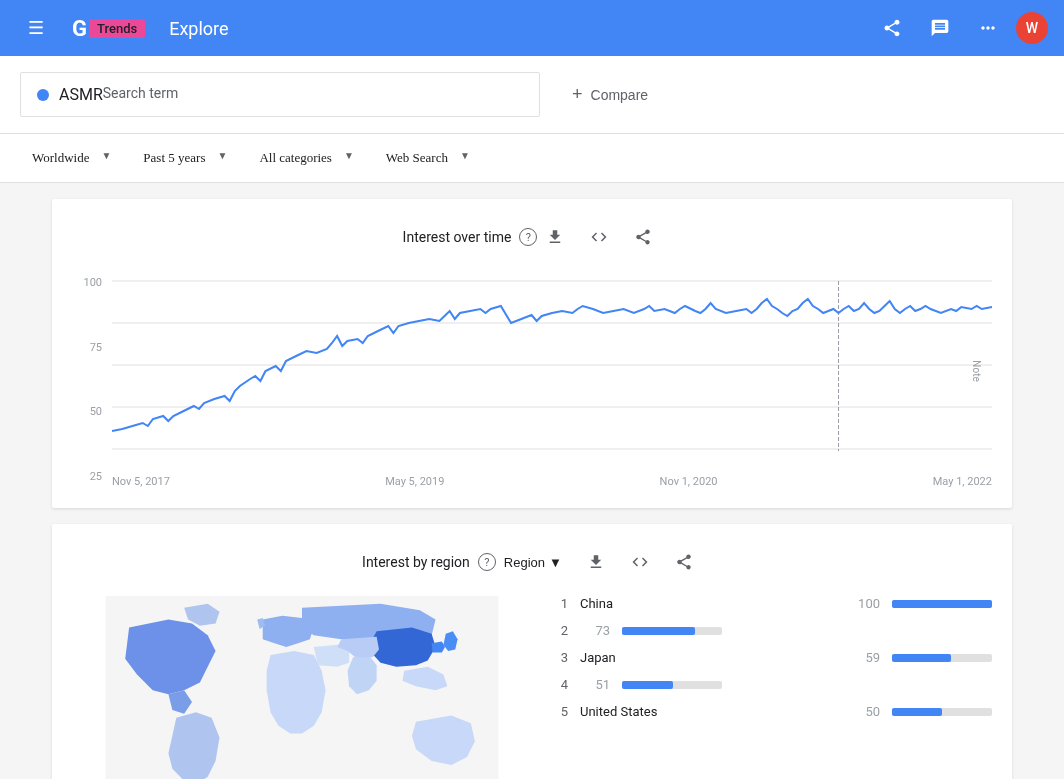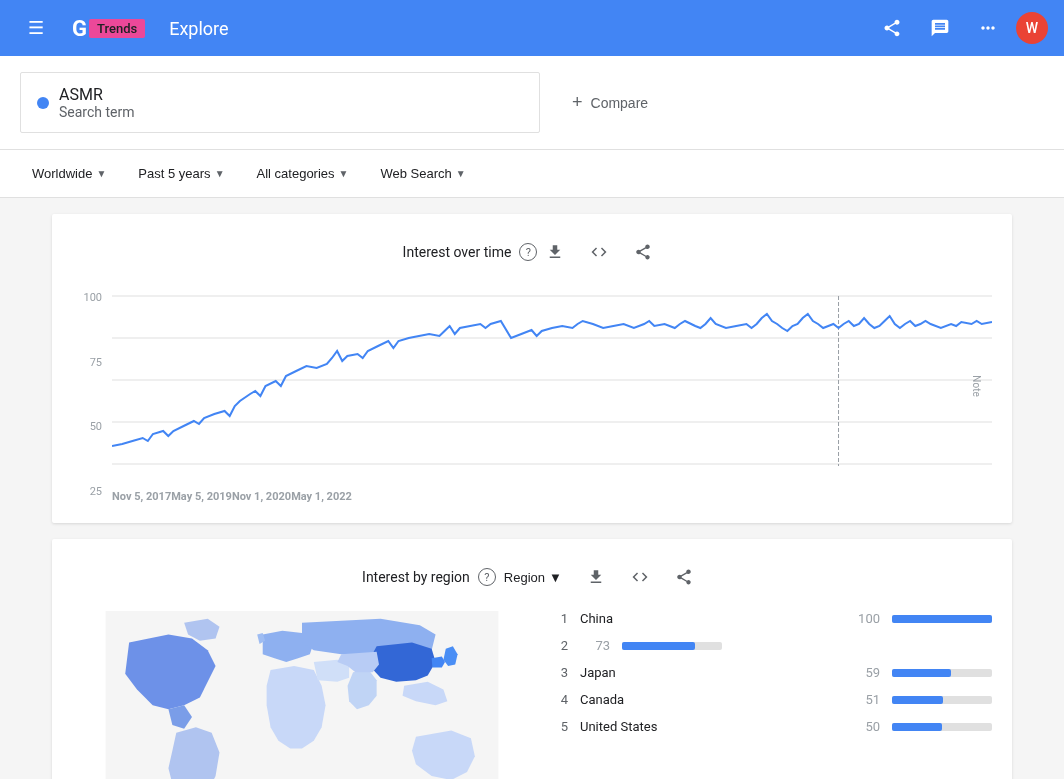--- a/index.html
+++ b/index.html
@@ -65,21 +65,21 @@
       min-width: 300px;
       background: white;
     }
     .chip-dot {
       width: 12px;
       height: 12px;
       border-radius: 50%;
       background: #4285f4;
       flex-shrink: 0;
     }
-    .chip-info { display: flex; flex-direction: column; }
+    .chip-info { display: flex; flex-direction: row; }
     .chip-term { font-size: 16px; font-weight: 400; color: #202124; }
     .chip-type { font-size: 14px; color: #5f6368; }
     .compare-btn {
       display: flex;
       align-items: center;
       gap: 8px;
       color: #5f6368;
       background: none;
       border: none;
       cursor: pointer;
@@ -92,29 +92,29 @@
     .filters {
       background: white;
       padding: 8px 20px;
       display: flex;
       align-items: center;
       gap: 8px;
       border-bottom: 1px solid #e0e0e0;
     }
     .filter-btn {
       display: flex;
-      align-items: center;
-      gap: 4px;
+      gap: 12px;
       background: none;
       border: none;
       cursor: pointer;
       color: #202124;
       font-size: 13px;
       padding: 8px 12px;
       border-radius: 4px;
+      font-family: Liberation Serif, serif;
     }
     .filter-chevron { font-size: 10px; color: #5f6368; }
 
     
     .main-content {
       padding: 16px 20px;
       max-width: 1000px;
       margin: 0 auto;
     }
 
@@ -180,23 +180,23 @@
       height: 100%;
       display: flex;
       flex-direction: column;
       justify-content: space-between;
       padding: 5px 0;
       width: 35px;
     }
     .y-label { font-size: 11px; color: #9aa0a6; text-align: right; padding-right: 5px; }
     .x-axis-labels {
       display: flex;
+      justify-content: space-between;
       margin-top: 4px;
       padding: 0 35px 0 35px;
-      font-weight: bold;
     }
     .x-label { font-size: 11px; color: #9aa0a6; }
     .note-label {
       position: absolute;
       right: 10px;
       top: 50%;
       transform: translateY(-50%);
       font-size: 10px;
       color: #9aa0a6;
       writing-mode: vertical-rl;
@@ -480,21 +480,20 @@
         <div class="region-item">
           <span class="region-rank">3</span>
           <span class="region-name">Japan</span>
           <span class="region-score">59</span>
           <div class="region-bar-container">
             <div class="region-bar" style="width:59%"></div>
           </div>
         </div>
         <div class="region-item">
           <span class="region-rank">4</span>
-          <span class="region-name">Canada</span>
           <span class="region-score">51</span>
           <div class="region-bar-container">
             <div class="region-bar" style="width:51%"></div>
           </div>
         </div>
         <div class="region-item">
           <span class="region-rank">5</span>
           <span class="region-name">United States</span>
           <span class="region-score">50</span>
           <div class="region-bar-container">

